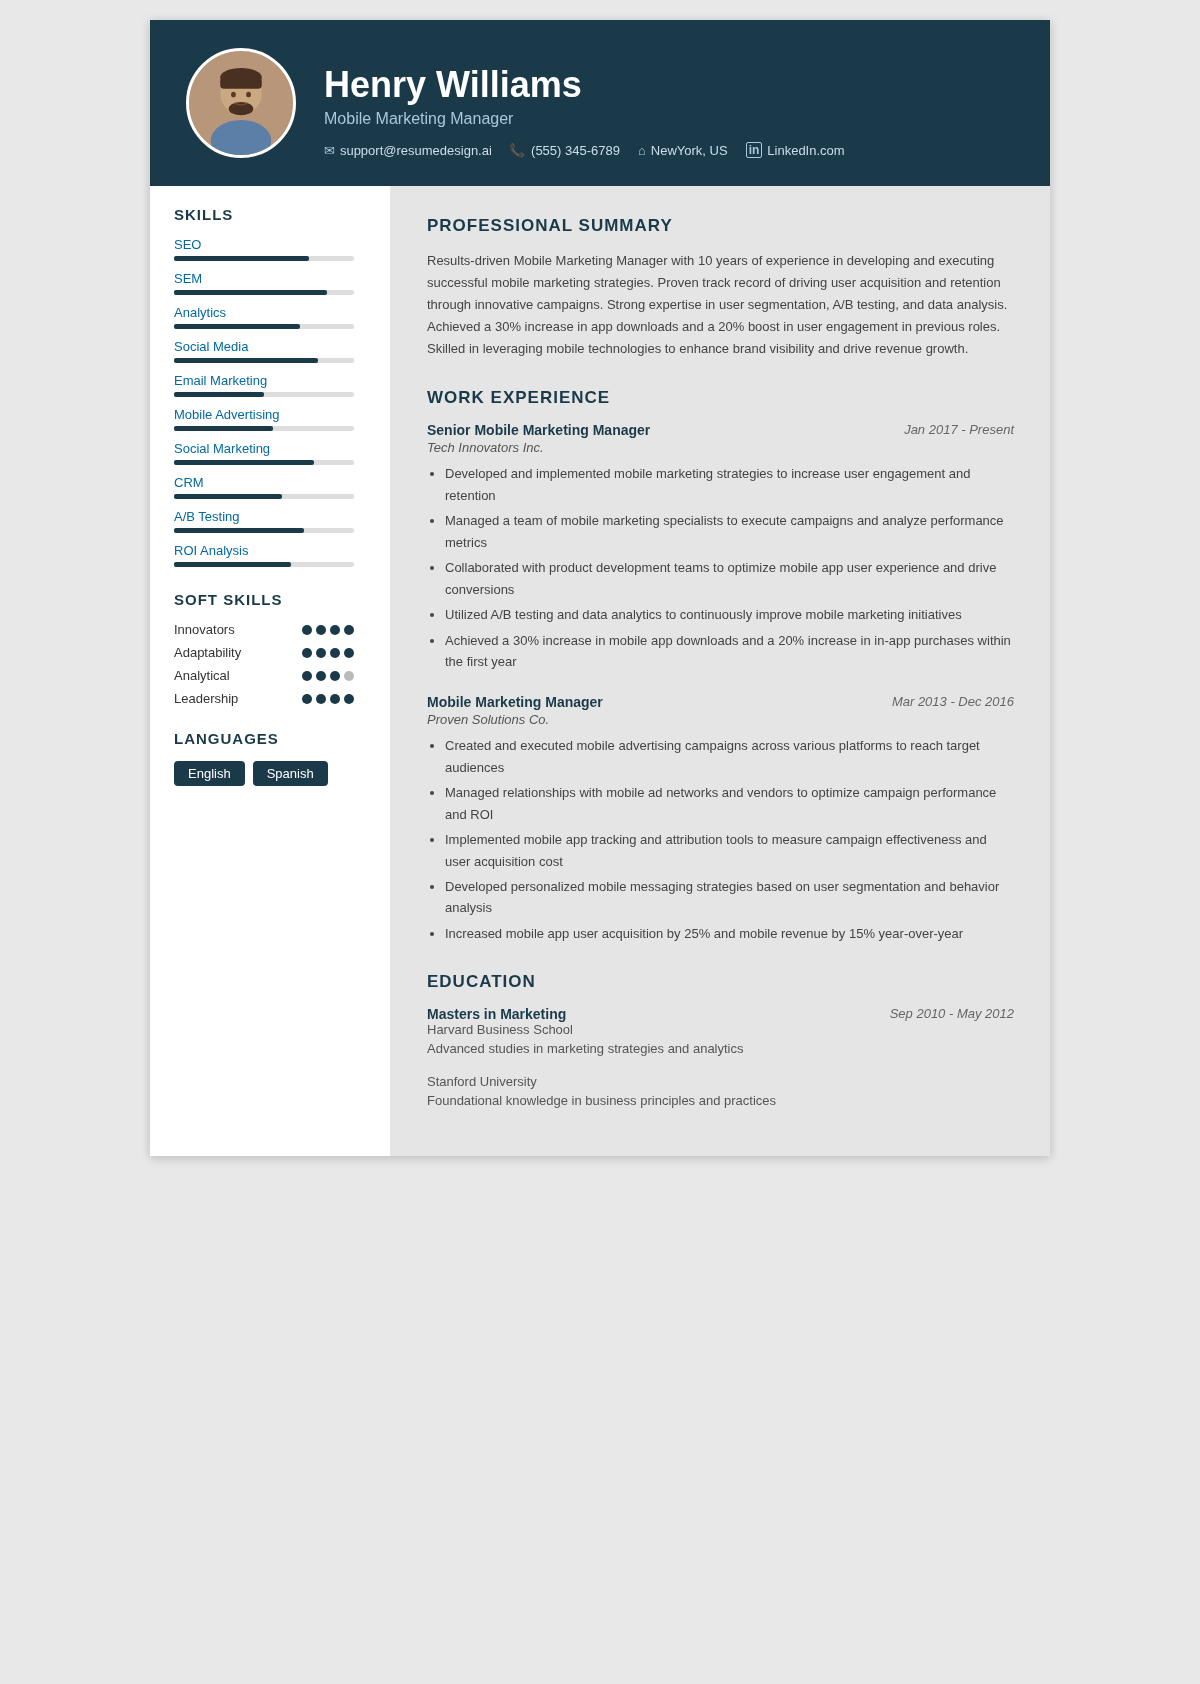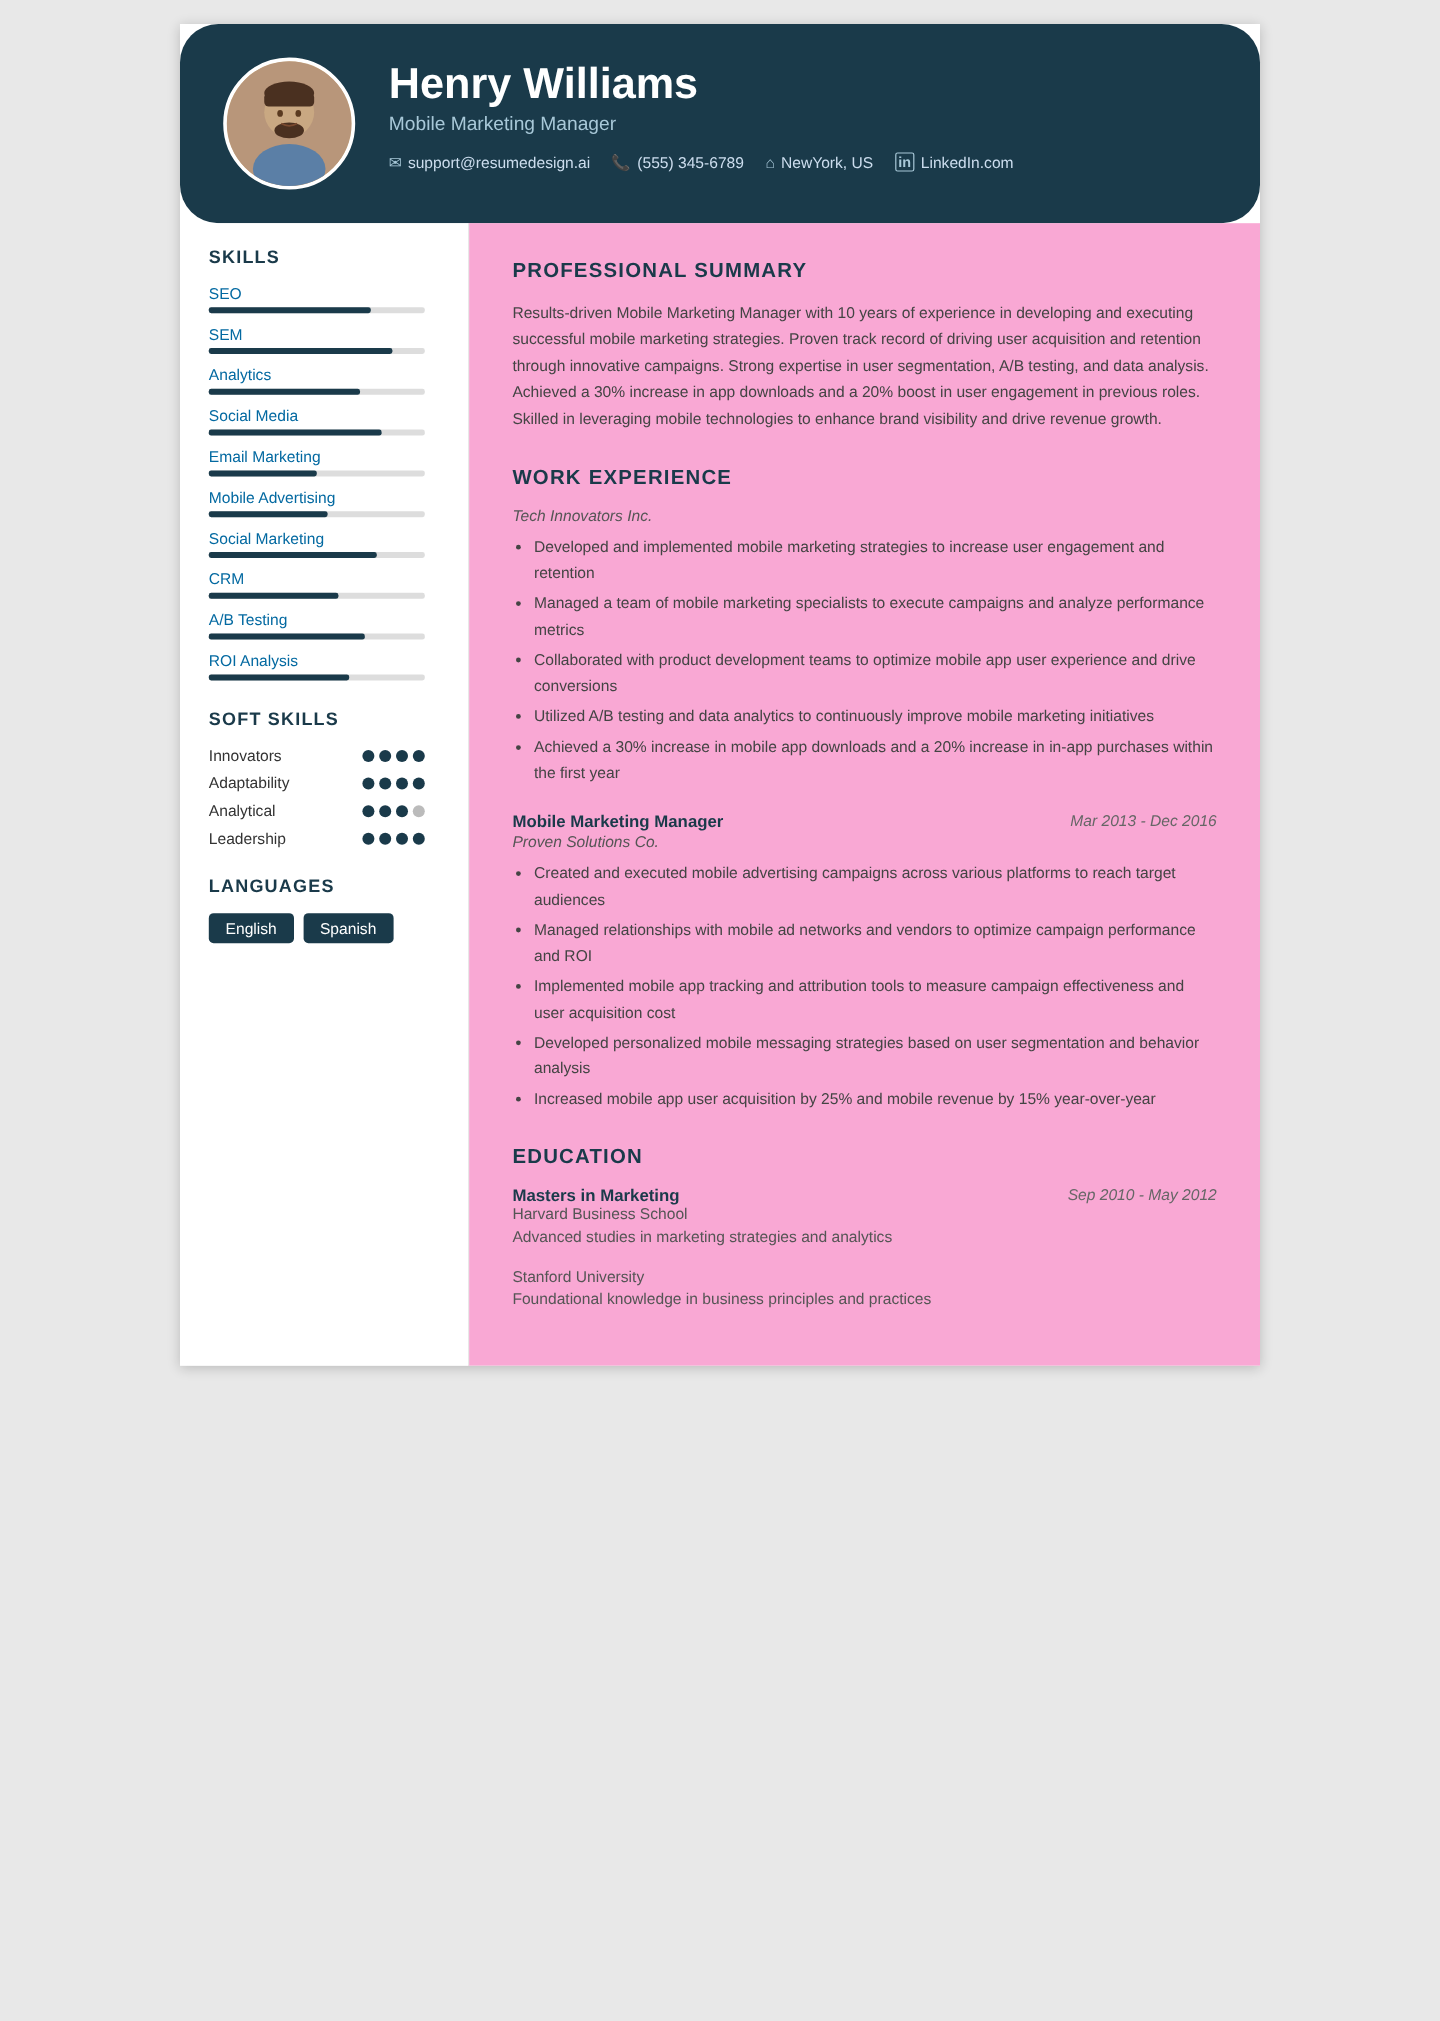--- a/index.html
+++ b/index.html
@@ -14,24 +14,23 @@
     }
     .resume {
       width: 900px;
       background: #fff;
       box-shadow: 0 2px 10px rgba(0,0,0,0.2);
     }
     
     .header {
       background: #1a3a4a;
       display: flex;
-      align-items: flex-start;
+      align-items: flex-end;
       padding: 28px 36px;
       gap: 28px;
-      border-radius: 32px;
     }
     .avatar {
       width: 110px;
       height: 110px;
       border-radius: 50%;
       overflow: hidden;
       border: 3px solid #fff;
       flex-shrink: 0;
       background: #c8a882;
       display: flex;
@@ -145,21 +144,21 @@
       background: #1a3a4a;
       color: #fff;
       font-size: 13px;
       padding: 5px 14px;
       border-radius: 4px;
     }
     
     .main {
       flex: 1;
       padding: 30px 36px;
-      background: #f9a8d4;
+      background: #e5e5e5;
       border-left: 1px solid #e8e8e8;
     }
     .main-section-title {
       font-size: 17px;
       font-weight: bold;
       color: #1a3a4a;
       text-transform: uppercase;
       letter-spacing: 1px;
       margin-bottom: 14px;
       margin-top: 28px;
@@ -399,20 +398,24 @@
         </div>
     </div>
 
     <div class="main">
       <div class="main-section-title">PROFESSIONAL SUMMARY</div>
       <p class="summary-text">Results-driven Mobile Marketing Manager with 10 years of experience in developing and executing successful mobile marketing strategies. Proven track record of driving user acquisition and retention through innovative campaigns. Strong expertise in user segmentation, A/B testing, and data analysis. Achieved a 30% increase in app downloads and a 20% boost in user engagement in previous roles. Skilled in leveraging mobile technologies to enhance brand visibility and drive revenue growth.</p>
 
       <div class="main-section-title">WORK EXPERIENCE</div>
       <div id="jobs-list">
           <div class="job">
+    <div class="job-header">
+      <div class="job-title">Senior Mobile Marketing Manager</div>
+      <div class="job-date">Jan 2017 - Present</div>
+    </div>
     <div class="job-company">Tech Innovators Inc.</div>
     <ul class="job-bullets">
               <li>Developed and implemented mobile marketing strategies to increase user engagement and retention</li>
               <li>Managed a team of mobile marketing specialists to execute campaigns and analyze performance metrics</li>
               <li>Collaborated with product development teams to optimize mobile app user experience and drive conversions</li>
               <li>Utilized A/B testing and data analytics to continuously improve mobile marketing initiatives</li>
               <li>Achieved a 30% increase in mobile app downloads and a 20% increase in in-app purchases within the first year</li>
             </ul>
   </div>
           <div class="job">

